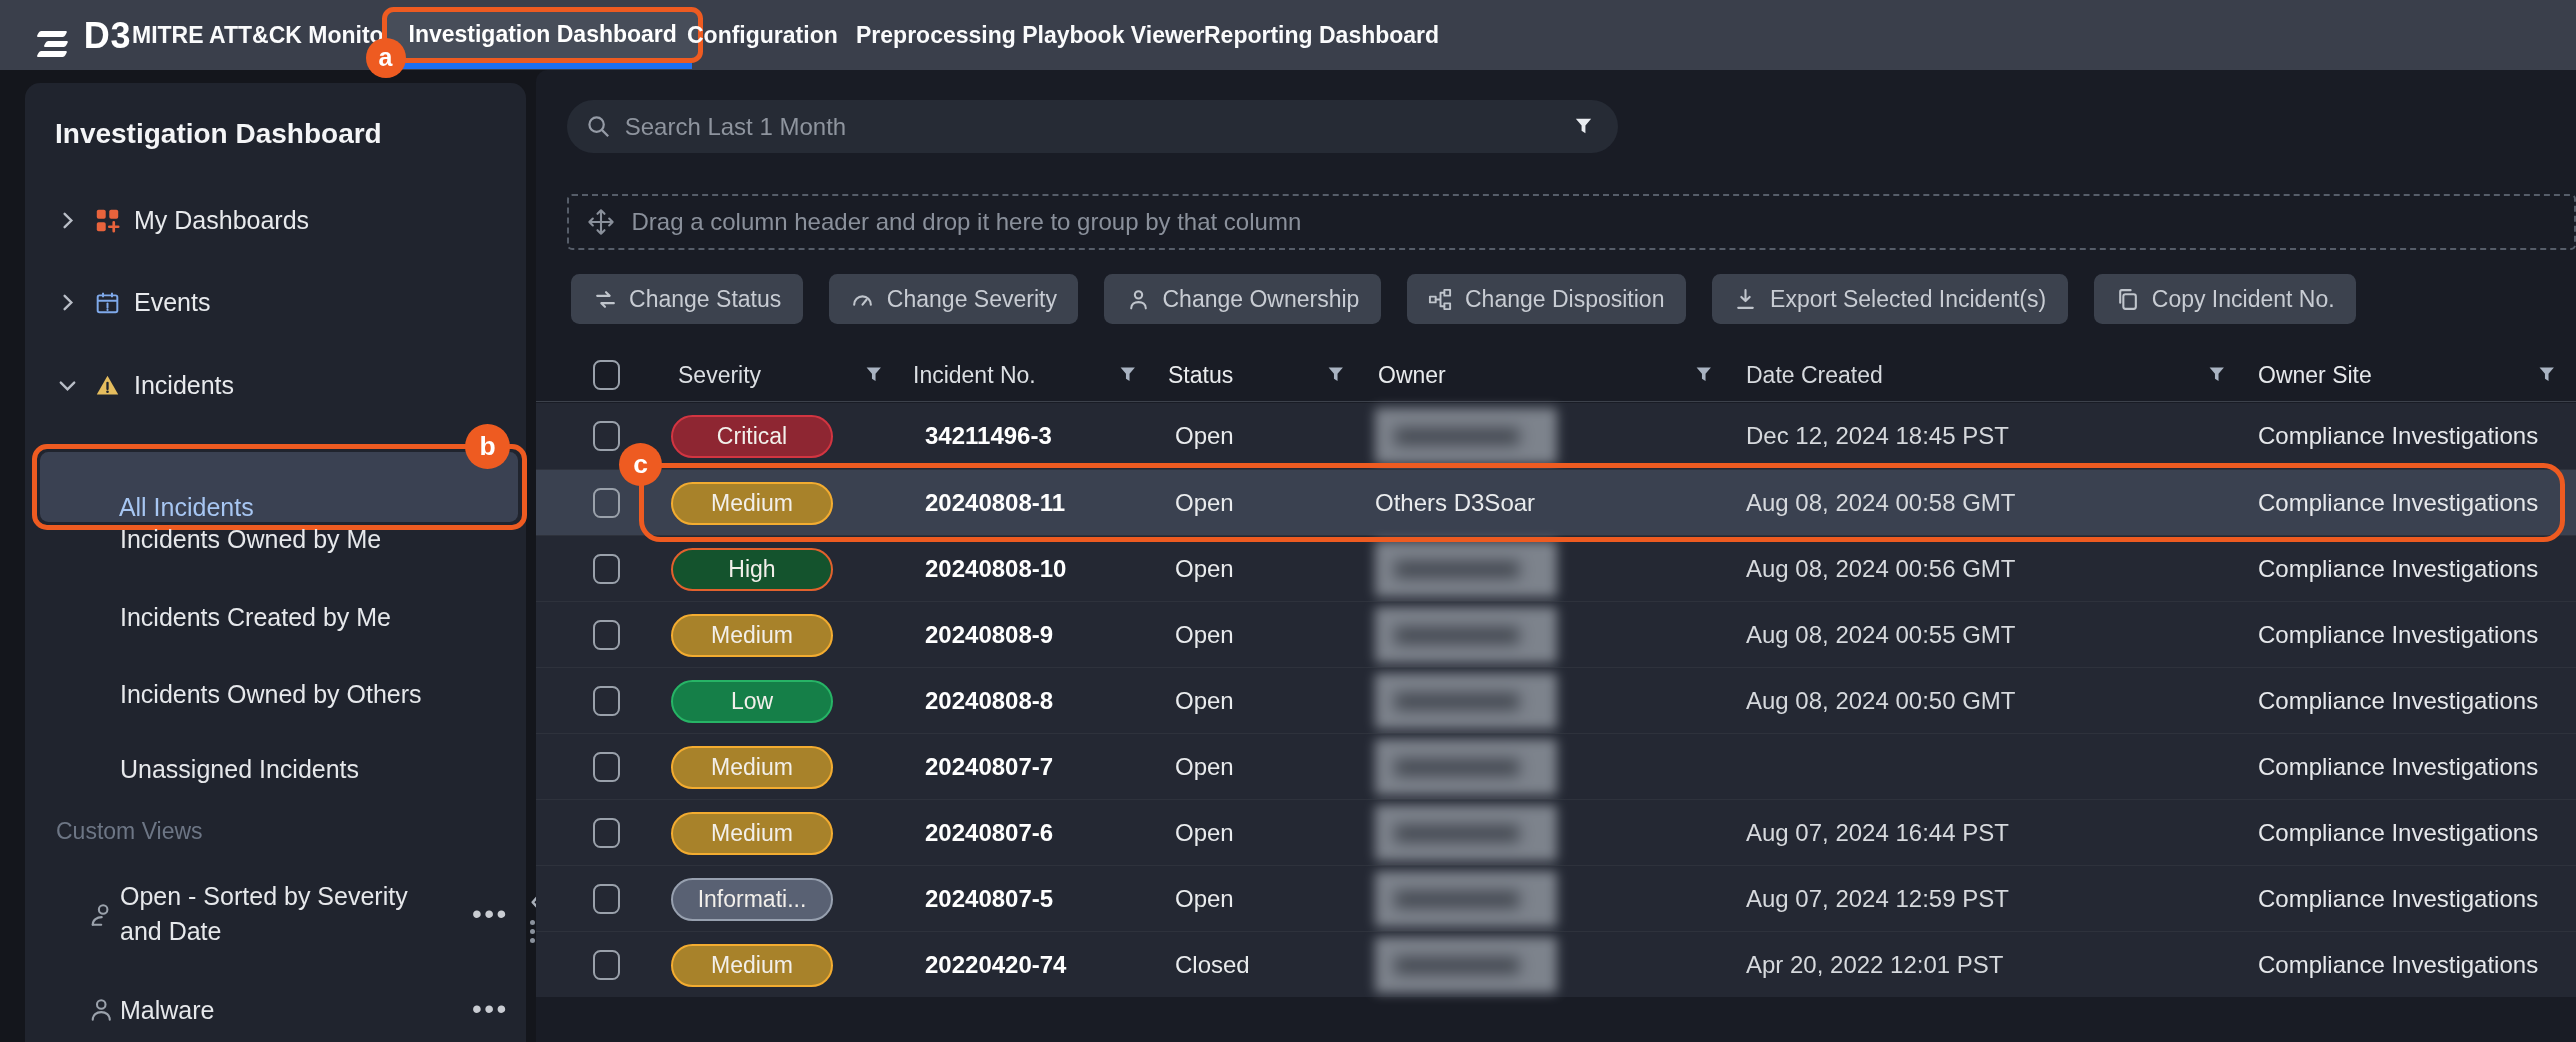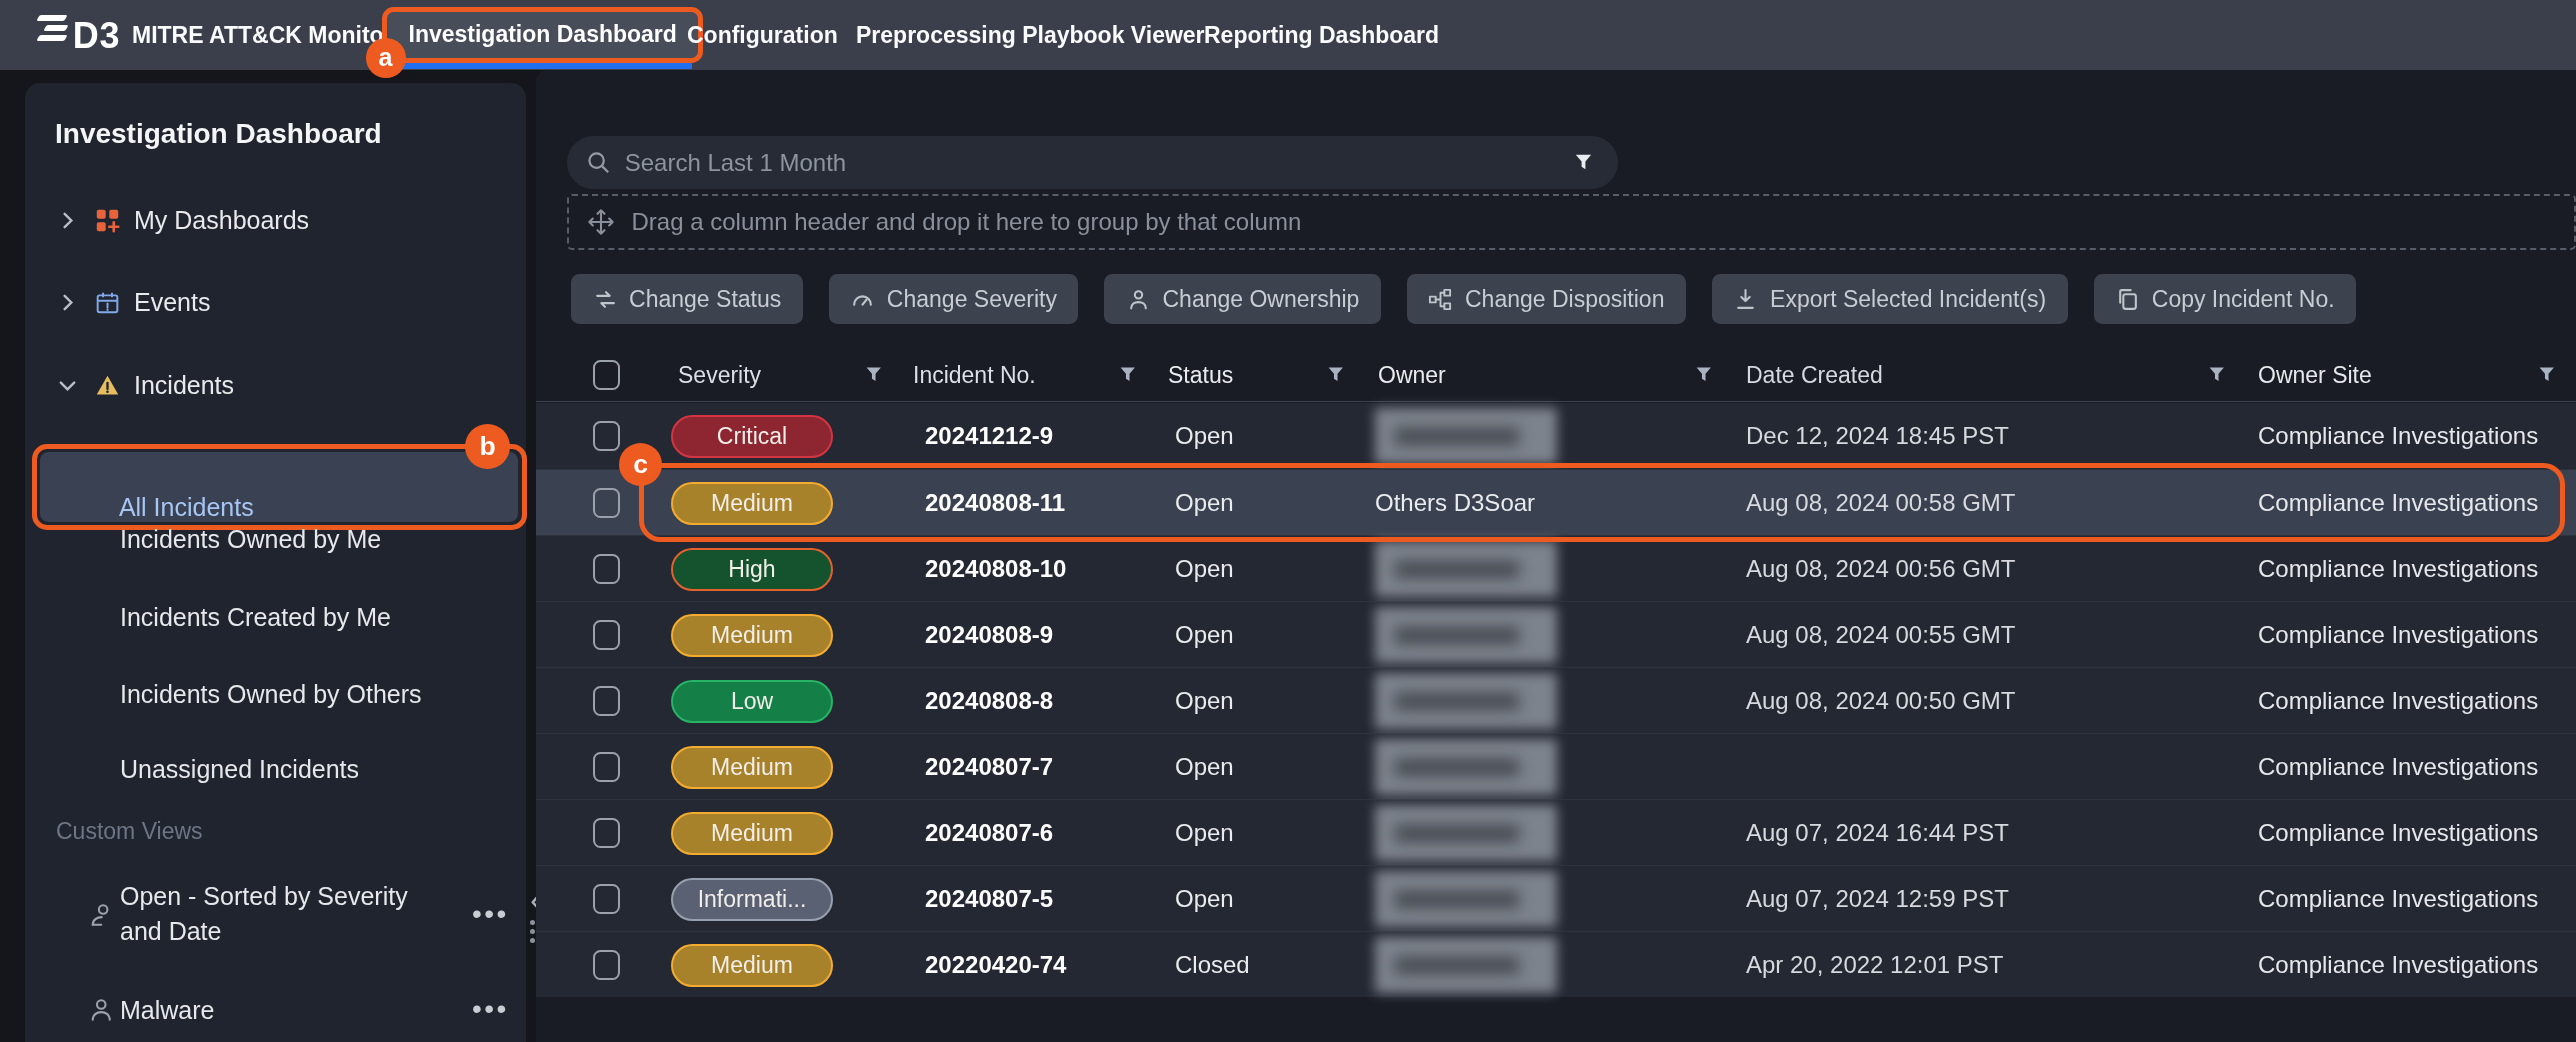--- a/index.html
+++ b/index.html
@@ -1,21 +1,21 @@
 <!DOCTYPE html>
 <html style="font-size:13.2px"><head>
 <meta charset="utf-8">
 <style>
   * { margin:0; padding:0; box-sizing:border-box; }
   html,body { width:2576px; height:1043px; overflow:hidden; background:#14161C;
     font-family:"Liberation Sans", sans-serif; }
 
   
   .navbar { position:absolute; left:0; top:0; width:2576px; height:70px; background:#3A3F4B; }
-  .logo { position:absolute; left:38px; top:15px; display:flex; align-items:flex-start; gap:5px;
+  .logo { position:absolute; left:38px; top:15px; display:flex; align-items:flex-end; gap:16px;
     color:#fff; font-size:36px; font-weight:bold; letter-spacing:0.8px; }
   .logo-mark { display:inline-flex; flex-direction:column; gap:4.1px; margin-right:1.7px; }
   .logo-mark i { display:block; width:28px; height:5.8px; background:#fff; border-radius:1.7px; transform:skewX(-28deg); }
   .logo-mark i:nth-child(2){ width:21.5px; margin-left:6.6px; }
   .logo-mark i:nth-child(3){ width:28px; }
   .nav-item { position:absolute; top:0; height:70px; display:flex; align-items:center;
     color:#FAFBFC; font-size:23px; font-weight:600; white-space:nowrap; cursor:pointer; }
   .nav-tab-active { position:absolute; left:382px; top:6.6px; height:56px; padding:0 21.5px;
     display:flex; align-items:center; background:#474D59; border:5px solid #EE5B21; border-radius:11.6px;
     color:#FFFFFF; font-size:23px; font-weight:600; white-space:nowrap; }
@@ -47,21 +47,21 @@
   .cv-dots { position:absolute; left:447px; color:#C9CCD2; font-size:28px; letter-spacing:2.5px; cursor:pointer; }
   .collapse-chev { position:absolute; left:530px; top:879px; color:#A9AFB9; font-size:35px; cursor:pointer; }
   .drag-dots { position:absolute; left:530px; top:920px; display:grid;
     grid-template-columns:5px 5px; grid-auto-rows:5px; gap:4.1px; cursor:grab; }
   .drag-dots i { width:5px; height:5px; border-radius:50%; background:#8A919C; }
 
   
   .main { position:absolute; left:536px; top:70px; width:2040px; height:973px;
     background:#191C25; border-radius:11.6px 0 0 0; }
   .searchbar { position:absolute; left:31px; top:30px; width:1051px; height:53px;
-    background:#262B35; border-radius:26.5px; display:flex; align-items:center;margin-top:36px; }
+    background:#262B35; border-radius:26.5px; display:flex; align-items:center; }
   .searchbar svg.mag { margin-left:18px; }
   .searchbar input { flex:1; margin-left:13.2px; background:transparent; border:none; outline:none;
     color:#D7DADF; font-size:24px; font-family:"Liberation Sans",sans-serif; }
   .searchbar input::placeholder { color:#8E949E; }
   .search-funnel { margin-right:23px; cursor:pointer; }
 
   .groupbar { position:absolute; left:31px; top:124px; width:2009px; height:56px;
     border:2.5px dashed #565D69; border-radius:5px; display:flex; align-items:center; }
   .groupbar svg { margin-left:18px; }
   .groupbar span { margin-left:16.5px; color:#8A909B; font-size:24px;text-align:center; }
@@ -316,21 +316,21 @@
         <path d="M4 4h16l-6 7v8l-4-2.5V11Z" fill="#A9B3C2"></path>
       </svg>
   </div>
 
   <div class="tbody">
       <div class="trow owner-redacted">
     <span class="checkbox"></span>
     <span class="cell col-sev">
           <span class="sev-badge sev-critical">Critical</span>
         </span>
-    <span class="cell col-inc">20241212-9</span>
+    <span class="cell col-inc">34211496-3</span>
     <span class="cell col-stat">Open</span>
 
     <span class="owner-blur"></span>
     <span class="cell col-date">Dec 12, 2024 18:45 PST</span>
     <span class="cell col-site">Compliance Investigations</span>
 
   </div>
       <div class="trow highlighted">
     <span class="checkbox"></span>
     <span class="cell col-sev">

